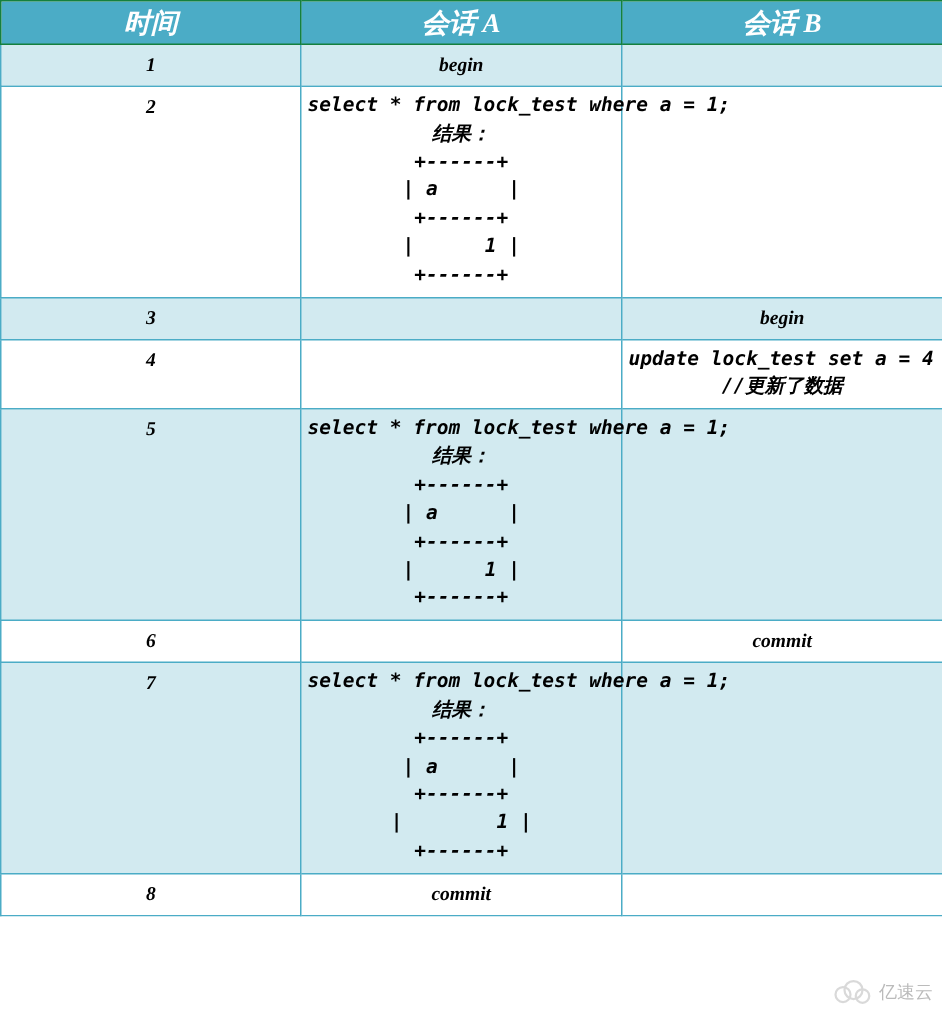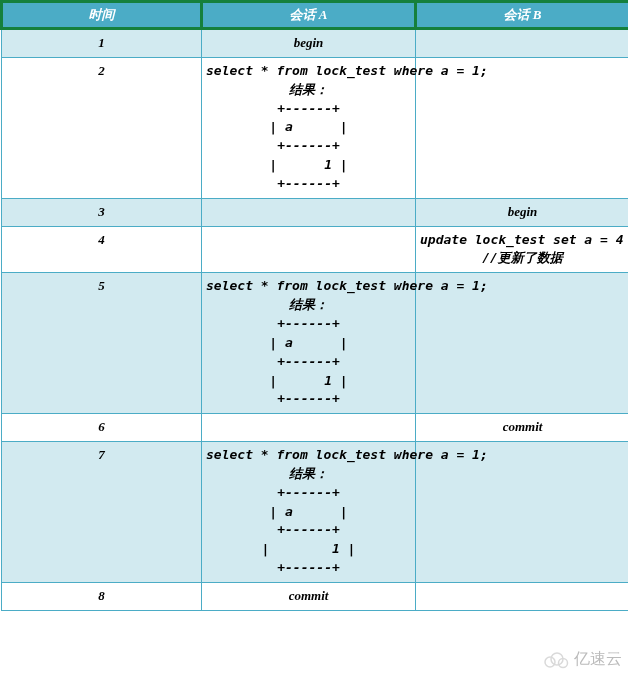--- a/index.html
+++ b/index.html
@@ -17,22 +17,22 @@
   col.c1 { width: 200px; }
   col.c2 { width: 214px; }
   col.c3 { width: 214px; }
   th {
     background: #4bacc6;
     color: #fff;
     font-weight: bold;
     font-style: italic;
     text-align: center;
     padding: 2px 4px;
-    border: 3px solid #15803d;
-    font-size: 13px;
+    border: 1px solid #15803d;
+    font-size: 18px;
     height: 20px;
   }
   td {
     border: 1px solid #4bacc6;
     text-align: center;
     vertical-align: top;
     padding: 4px 4px;
     font-size: 13px;
     font-style: italic;
     font-weight: bold;
@@ -48,21 +48,21 @@
     font-style: italic;
     font-weight: bold;
     margin-left: 10px;
   }
   .watermark {
     position: fixed;
     right: 6px;
     bottom: 6px;
     color: #bbb;
     font-family: Arial, sans-serif;
-    font-size: 16px;
+    font-size: 12px;
     font-style: normal;
     font-weight: normal;
     display: flex;
     align-items: center;
     gap: 4px;
     pointer-events: none;
   }
   .watermark svg { opacity: 0.55; }
 </style>
 </head>

